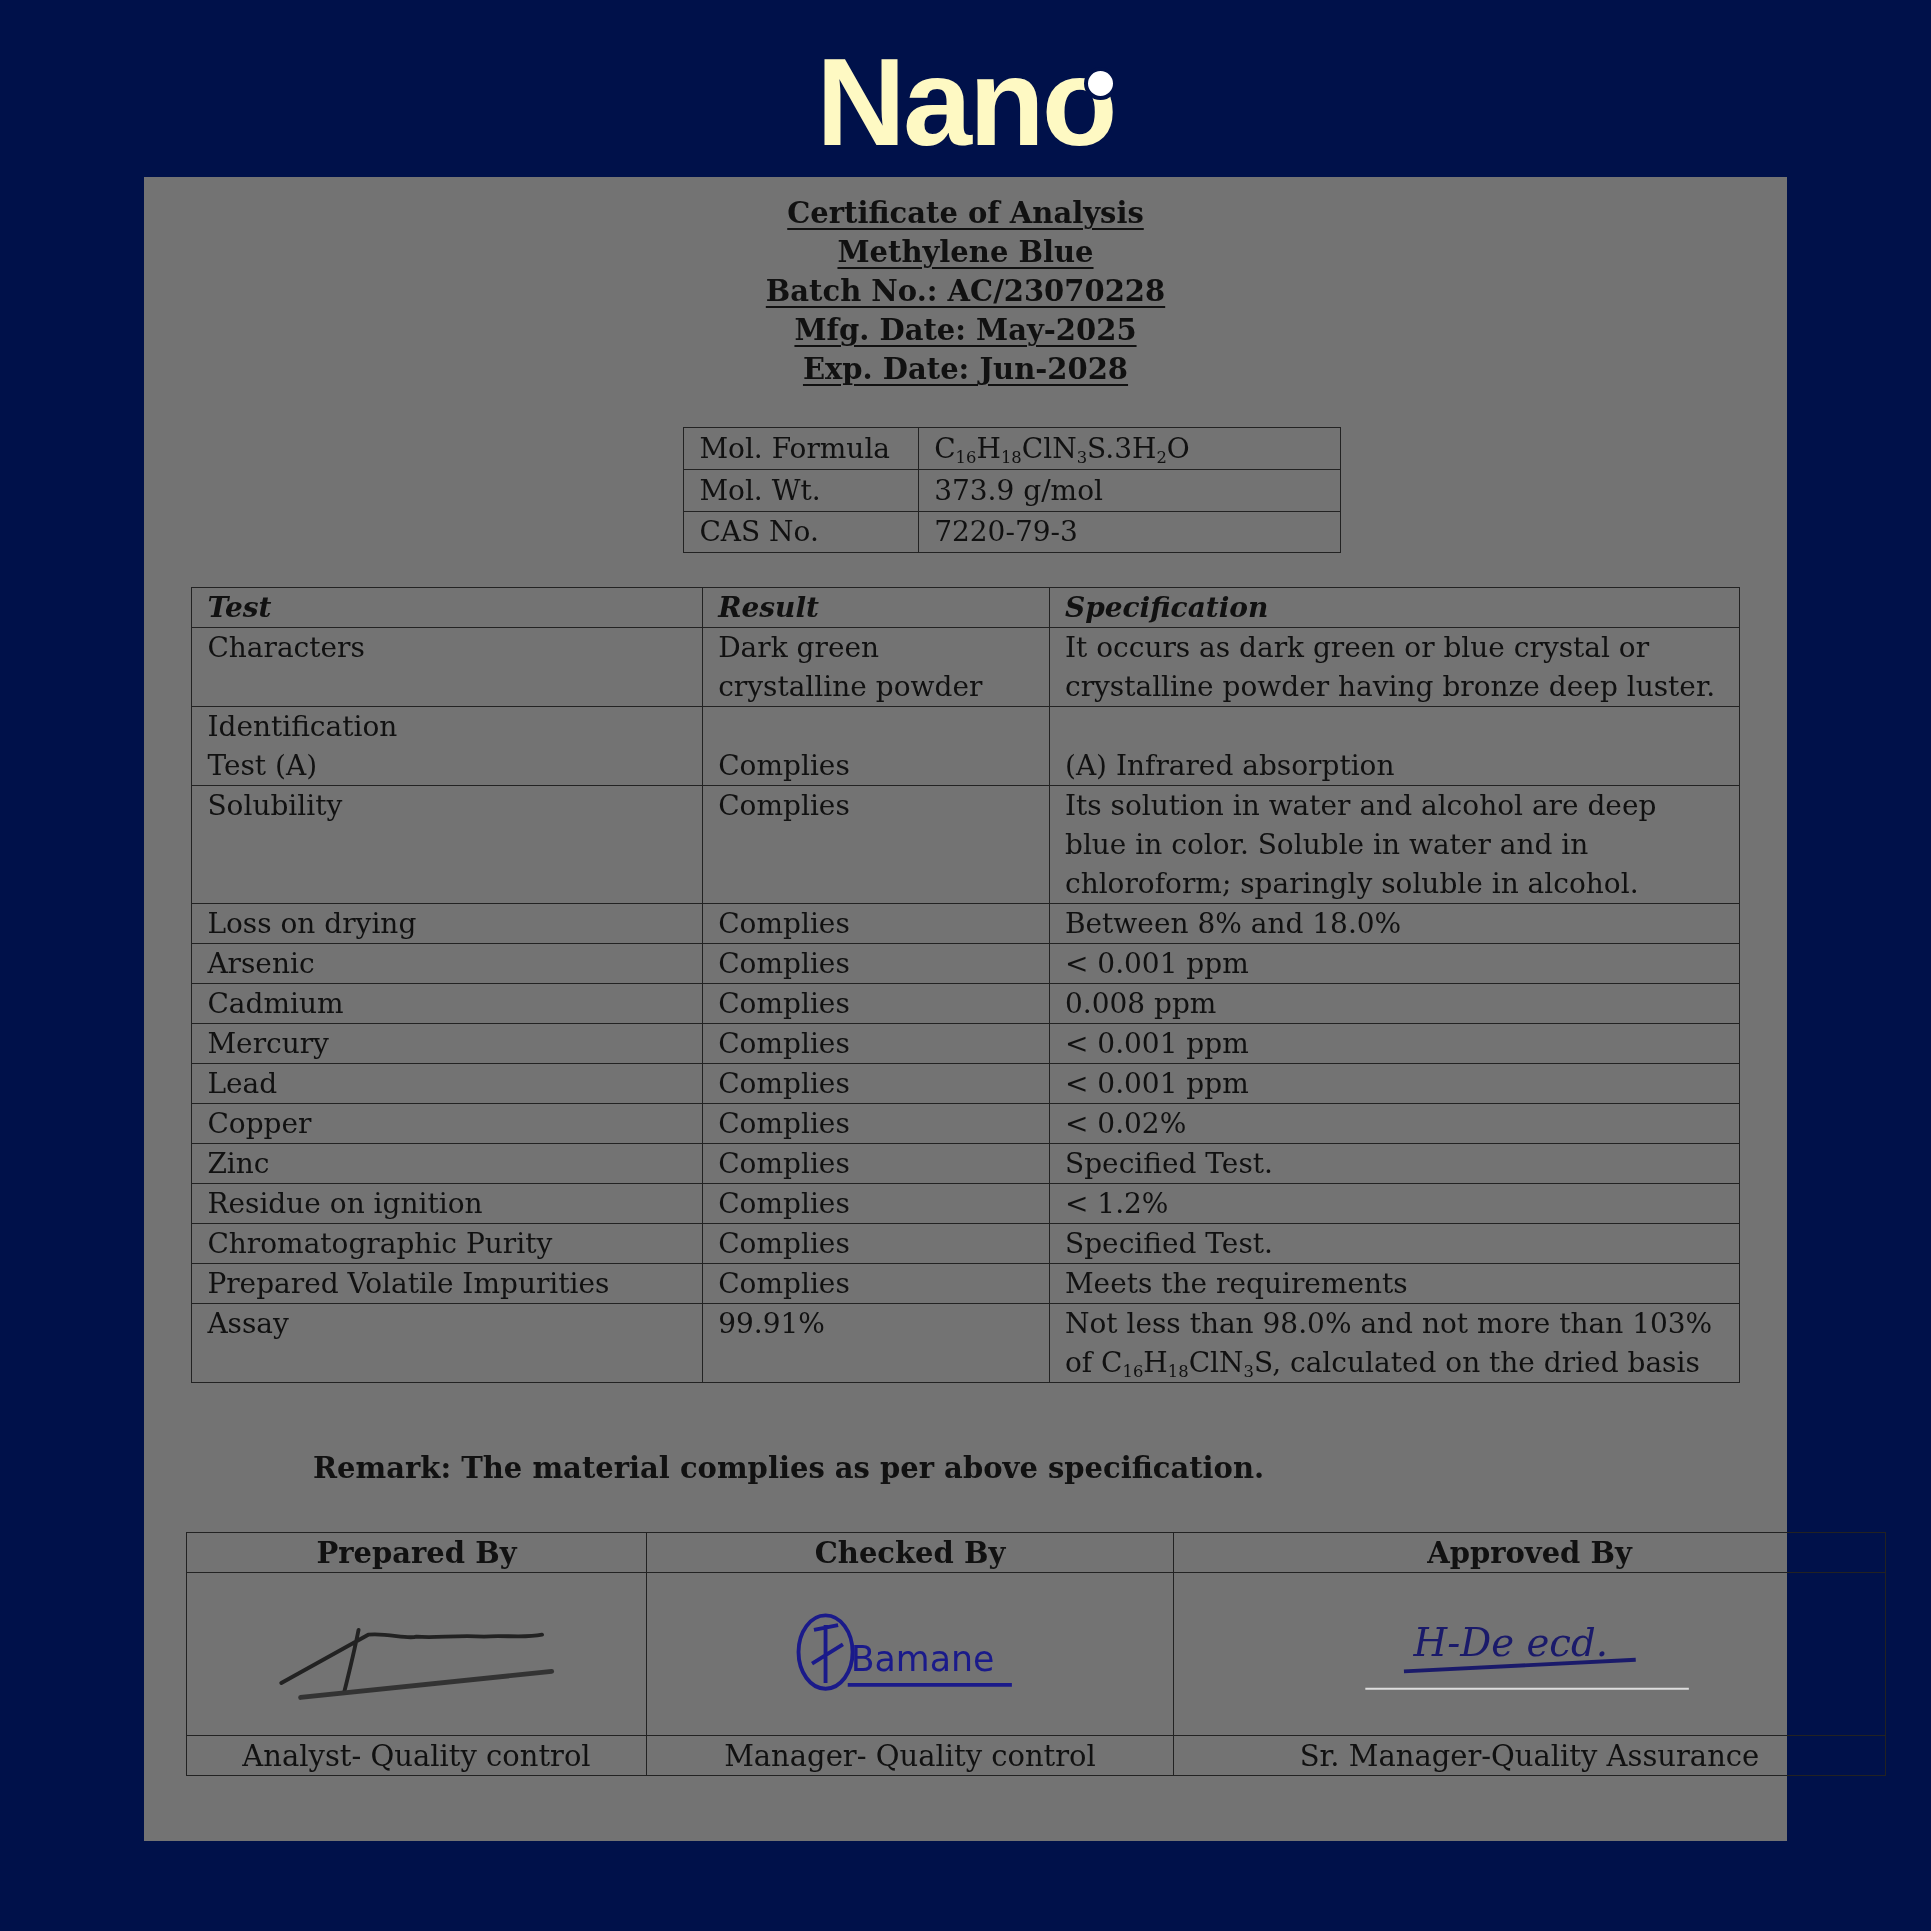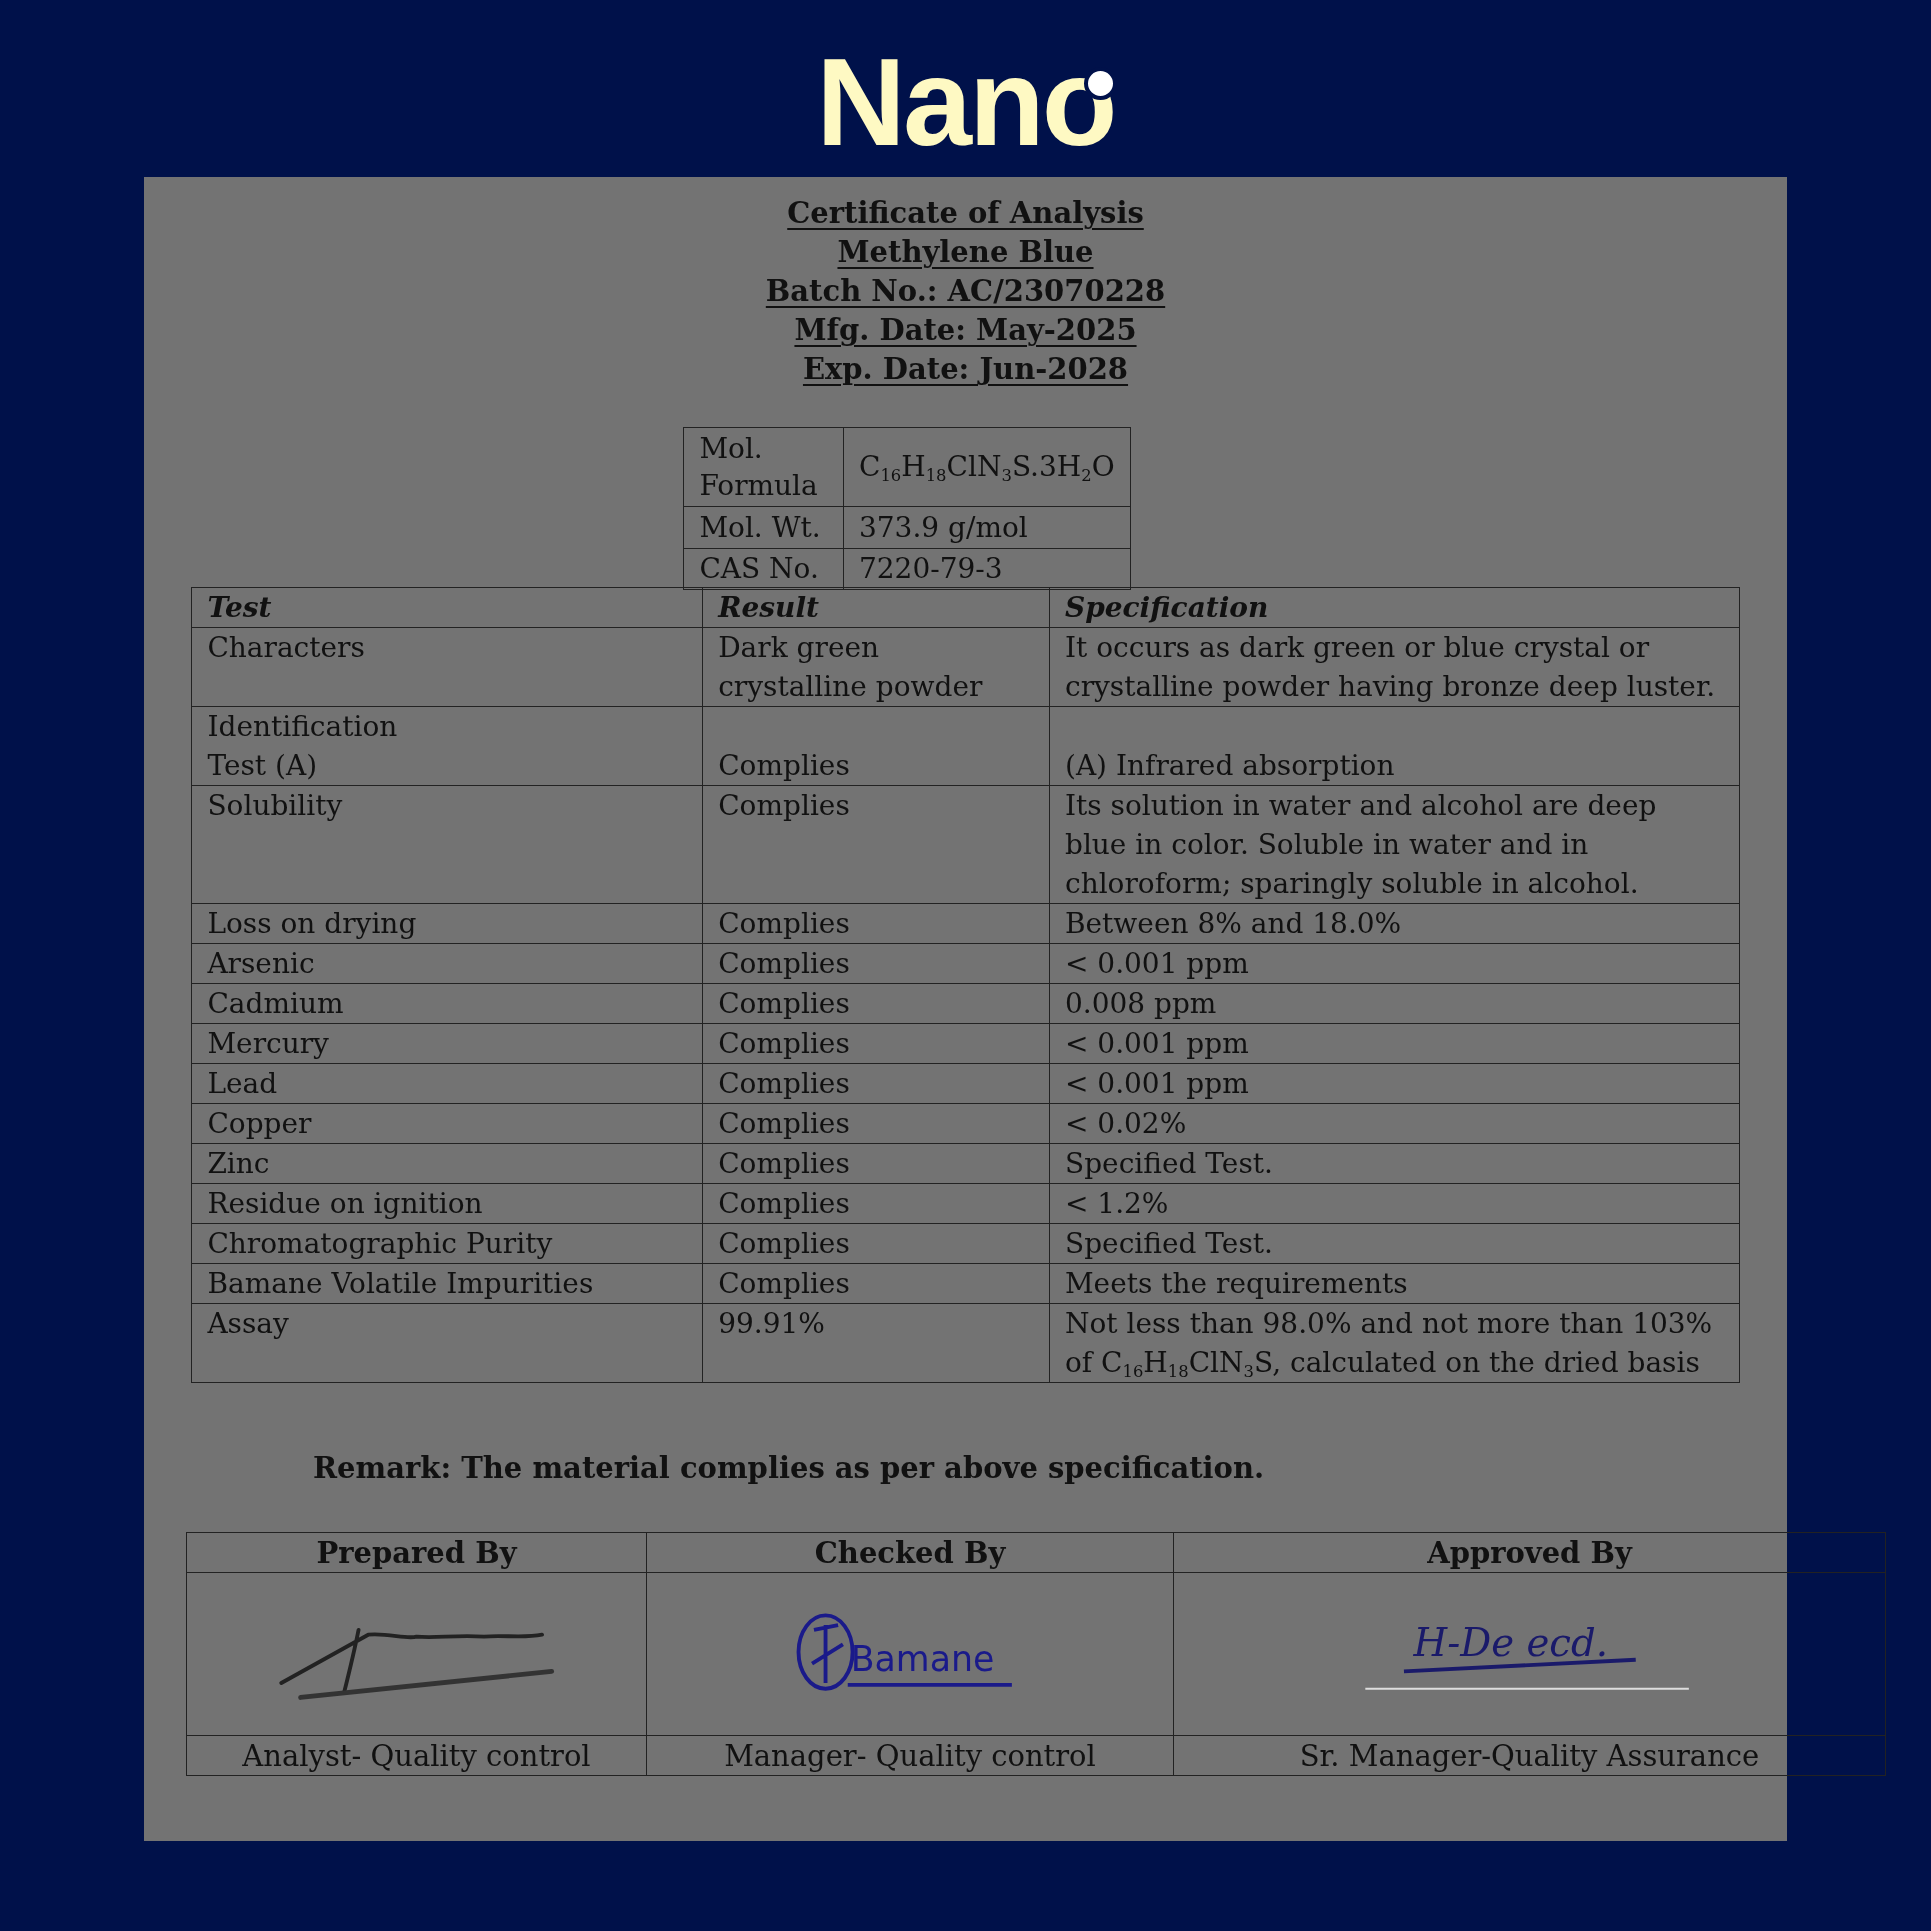--- a/index.html
+++ b/index.html
@@ -32,21 +32,21 @@
       position: absolute; left: 0; top: 17.4px; width: 100%;
       text-align: center;
     }
     .heading-line {
       display: block; margin: 0 auto;
       font-weight: bold; font-size: 29px; line-height: 39px;
     }
     .heading-line span { text-decoration: underline; text-decoration-thickness: 1.9px; text-underline-offset: 4.8px; }
     table { border-collapse: collapse; }
     .props {
-      position: absolute; left: 539px; top: 250px; width: 448px; border-radius: 15px;
+      position: absolute; left: 539px; top: 250px; width: 658px; border-radius: 15px;
     }
     .props td {
       border: 1.9px solid #222; font-size: 28px; line-height: 37px; padding: 1.9px 15.4px;
       height: 36px; vertical-align: middle;
     }
     .props td.k { width: 203px; }
     sub { font-size: 16.4px; vertical-align: -4.8px; line-height: 0; }
     .main {
       position: absolute; left: 47px; top: 410px; width: 1549px;
     }
@@ -167,21 +167,21 @@
       <td>Residue on ignition</td>
       <td>Complies</td>
       <td>&lt; 1.2%</td>
     </tr>
     <tr>
       <td>Chromatographic Purity</td>
       <td>Complies</td>
       <td>Specified Test.</td>
     </tr>
     <tr>
-      <td>Bamane Volatile Impurities</td>
+      <td>Prepared Volatile Impurities</td>
       <td>Complies</td>
       <td>Meets the requirements</td>
     </tr>
     <tr style="height:79px">
       <td>Assay</td>
       <td>99.91%</td>
       <td>Not less than 98.0% and not more than 103% of C<sub>16</sub>H<sub>18</sub>ClN<sub>3</sub>S, calculated on the dried basis</td>
     </tr>
   </tbody>
     </table>

